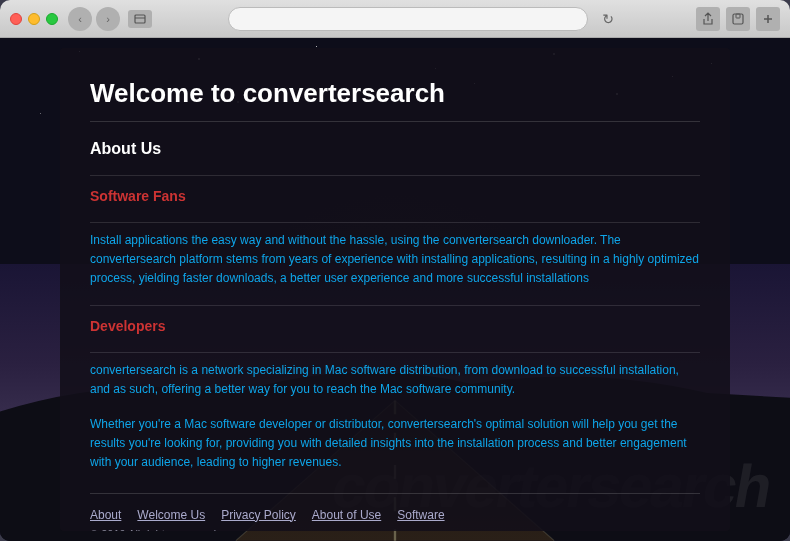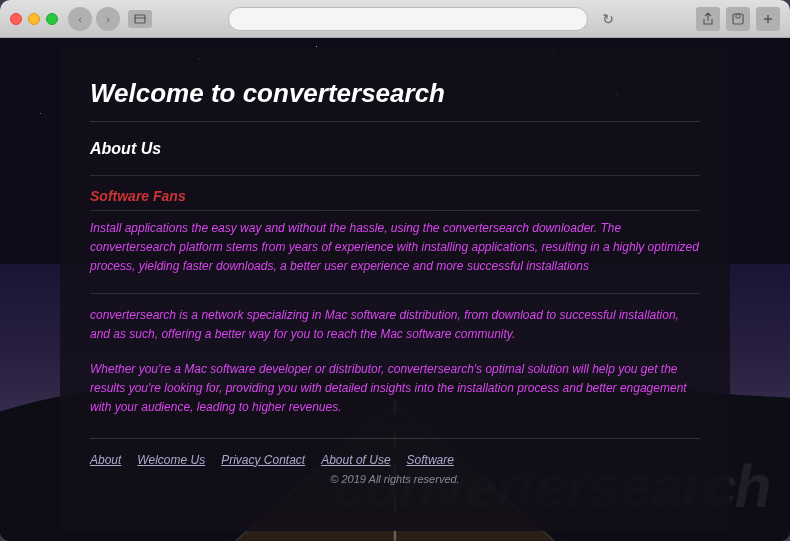--- a/index.html
+++ b/index.html
@@ -181,21 +181,20 @@
     .content-panel {
       position: absolute;
       top: 10px;
       left: 60px;
       right: 60px;
       bottom: 10px;
       background: rgba(18, 15, 25, 0.88);
       border-radius: 4px;
       overflow-y: auto;
       padding: 30px 30px 20px 30px;
-      font-style: italic;
     }
 
     .page-title {
       font-size: 26px;
       font-weight: bold;
       color: #ffffff;
       margin-bottom: 18px;
       padding-bottom: 12px;
       border-bottom: 1px solid rgba(255,255,255,0.15);
     }
@@ -206,43 +205,42 @@
       color: #ffffff;
       margin-bottom: 17px;
       margin-top: 4px;
     }
 
     .subsection-heading {
       font-size: 14px;
       font-weight: bold;
       color: #cc3333;
       margin-bottom: 8px;
-      padding-bottom: 6px;
+      padding-bottom: 18px;
       border-bottom: 1px solid rgba(255,255,255,0.12);
     }
 
     .body-text {
       font-size: 12px;
-      color: #d946ef;
+      color: #0ea5e9;
       line-height: 1.6;
       margin-bottom: 16px;
     }
 
     .section-divider {
       border: none;
       border-top: 1px solid rgba(255,255,255,0.12);
       margin: 12px 0;
     }
 
     
     .footer {
       border-top: 1px solid rgba(255,255,255,0.15);
       margin-top: 20px;
       padding-top: 14px;
-      text-align: center;
     }
 
     .footer-links {
       display: flex;
       gap: 16px;
       margin-bottom: 6px;
     }
 
     .footer-link {
       font-size: 12px;
@@ -377,30 +375,31 @@
       <h2 class="section-heading">About Us</h2>
 
       <hr class="section-divider">
 
       <h3 class="subsection-heading">Software Fans</h3>
 
       <p class="body-text">Install applications the easy way and without the hassle, using the convertersearch downloader. The convertersearch platform stems from years of experience with installing applications, resulting in a highly optimized process, yielding faster downloads, a better user experience and more successful installations</p>
 
       <hr class="section-divider">
 
+      <h3 class="subsection-heading">Developers</h3>
 
       <p class="body-text">convertersearch is a network specializing in Mac software distribution, from download to successful installation, and as such, offering a better way for you to reach the Mac software community.</p>
 
       <p class="body-text">Whether you're a Mac software developer or distributor, convertersearch's optimal solution will help you get the results you're looking for, providing you with detailed insights into the installation process and better engagement with your audience, leading to higher revenues.</p>
 
       <div class="footer">
         <div class="footer-links">
           <span class="footer-link">About</span>
           <span class="footer-link">Welcome Us</span>
-          <span class="footer-link">Privacy Contact</span>
+          <span class="footer-link">Privacy Policy</span>
           <span class="footer-link">About of Use</span>
           <span class="footer-link">Software</span>
         </div>
         <p class="footer-copyright">© 2019 All rights reserved.</p>
       </div>
 
     </div>
   </div>
 </div>
 

